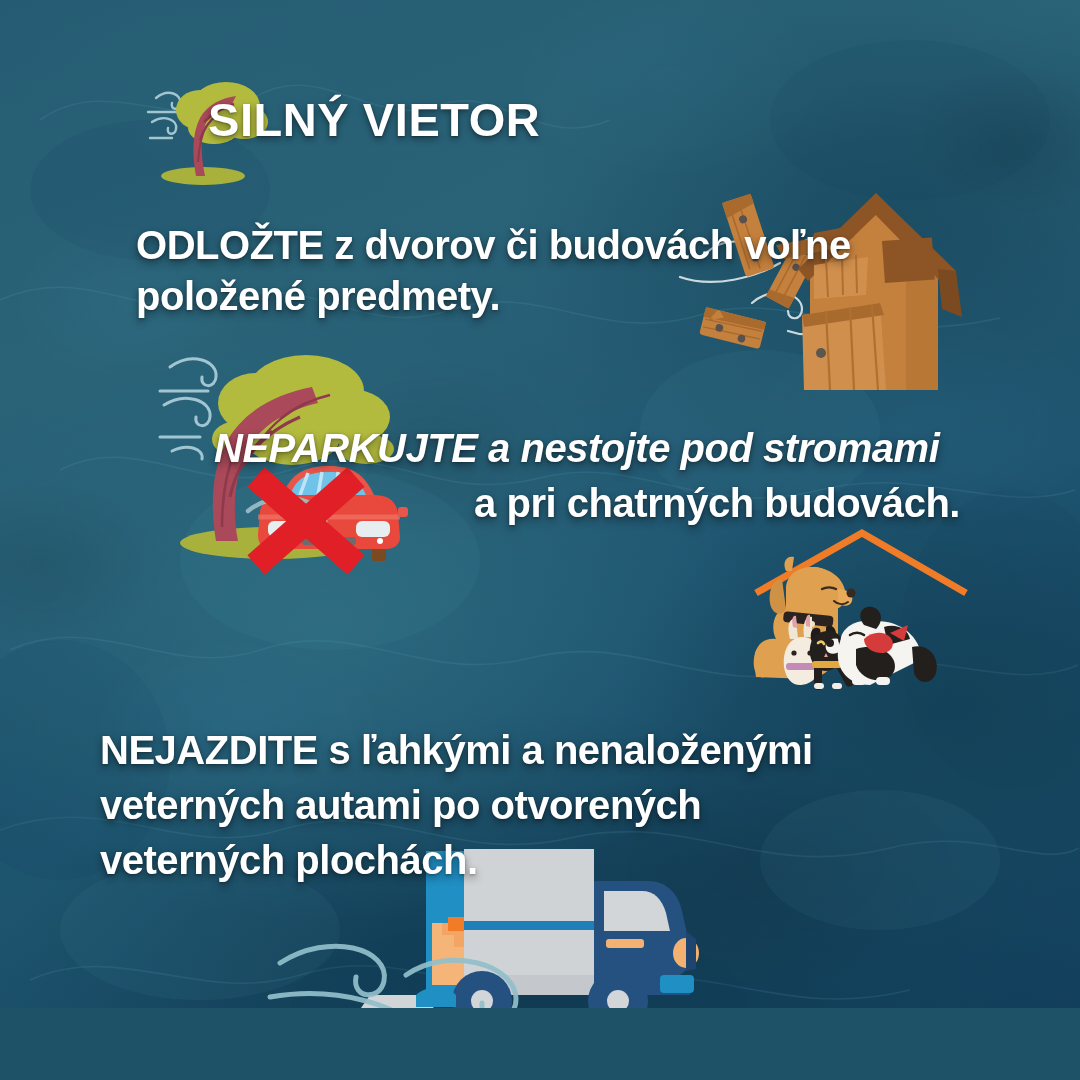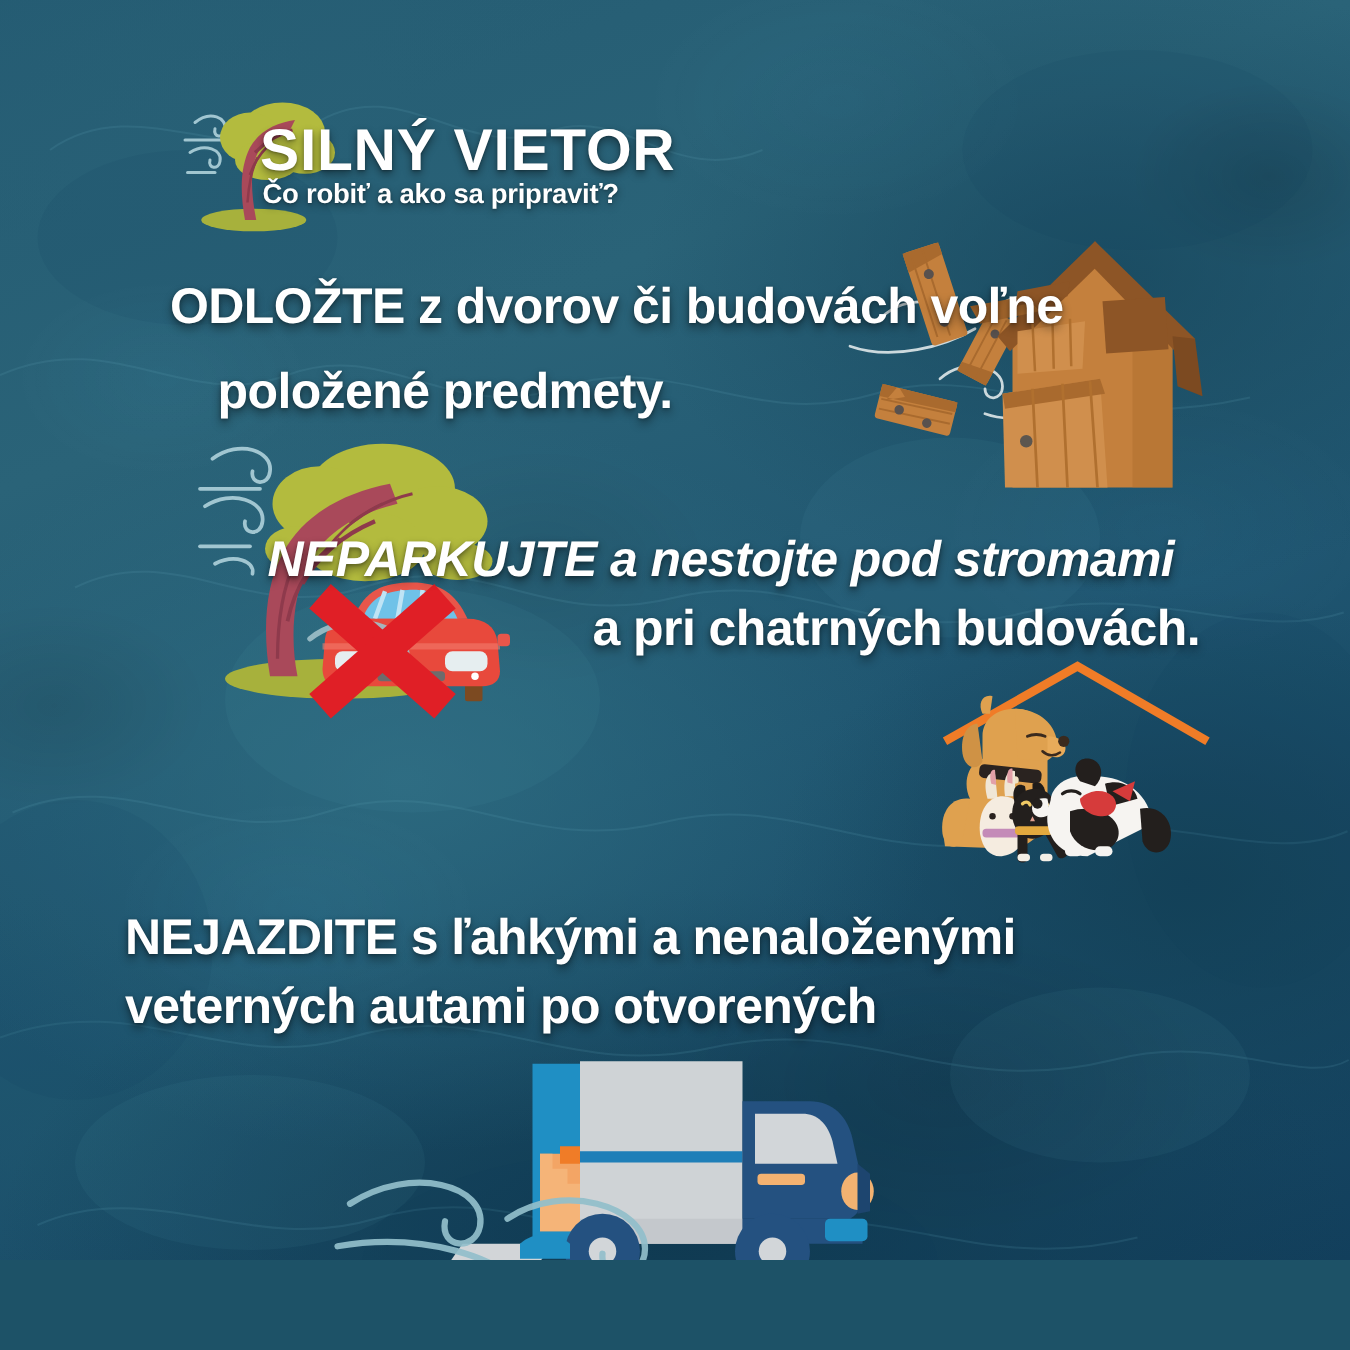--- a/index.html
+++ b/index.html
@@ -45,21 +45,21 @@
   #hdr-sub{left:210px;top:144px;font-size:22px;font-weight:700;letter-spacing:-.01em;line-height:1;}
 
   
   .tipline{position:absolute;color:#fff;font-size:40px;font-weight:800;line-height:1.0;
            white-space:nowrap;letter-spacing:-.012em;
            text-shadow:0 4px 8px rgba(0,0,0,.42), 0 1px 3px rgba(0,0,0,.32);}
   .tipline .kw{font-weight:800;margin-top:41px;}
   .tipline .rest{font-weight:700;}
 
   #t1l1{left:136px;top:225px;}
-  #t1l2{left:136px;top:293px;margin-left:38px;}
+  #t1l2{left:136px;top:276px;}
   #t2l1{left:214px;top:428px;font-style:italic;}
   #t2l2{right:120px;top:483px;}
   #t3l1{left:149px;top:630px;}
   #t4l1{left:100px;top:730px;}
   #t4l2{left:100px;top:785px;}
   #t4l3{left:100px;top:840px;}
 
   svg{display:block;overflow:visible;}
 </style>
 </head>
@@ -112,21 +112,20 @@
       <g>
         <path d="M48 100 C44 78,44 58,52 42 C60 28,74 22,88 20 L84 28 C72 31,62 37,57 49 C52 61,53 80,57 100 Z" fill="#a9495a"></path>
         <path d="M56 46 C66 36,76 31,86 28" stroke="#8e3a4c" stroke-width="2.6" fill="none"></path>
         <path d="M52 64 C56 52,62 44,70 38" stroke="#8e3a4c" stroke-width="2.2" fill="none"></path>
         <path d="M50 86 C51 72,53 60,58 50" stroke="#8e3a4c" stroke-width="2" fill="none"></path>
       </g>
     </svg>
   </div>
 
   <div class="txt" id="hdr-title">SILNÝ VIETOR</div>
-  <div class="txt" id="hdr-sub">Čo robiť a ako sa pripraviť?</div>
 
   <div class="ill" style="left:680px;top:185px;">
     <svg width="400" height="215" viewBox="0 0 400 215">
       <g stroke="#dfe8ea" stroke-width="2.2" fill="none" stroke-linecap="round" opacity=".9">
         <path d="M24 70 C46 48,78 56,80 72 C81 84,66 86,66 76"></path>
         <path d="M0 92 C34 104,76 92,100 78"></path>
         <path d="M72 118 C92 100,122 108,122 124 C122 136,108 136,108 126"></path>
         <path d="M108 146 C136 156,164 142,176 126"></path>
         <path d="M118 60 C140 44,168 54,170 70"></path>
       </g>
@@ -345,14 +344,17 @@
       </g>
     </svg>
   </div>
 
   <div class="tipline" id="t4l1">
     <span class="kw">NEJAZDITE</span><span class="rest"> s ľahkými a nenaloženými</span>
   </div>
   <div class="tipline" id="t4l2">
     <span class="rest">veterných autami po otvorených</span>
   </div>
+  <div class="tipline" id="t4l3">
+    <span class="rest">veterných plochách.</span>
+  </div>
 
 </div>
 
 </body></html>

